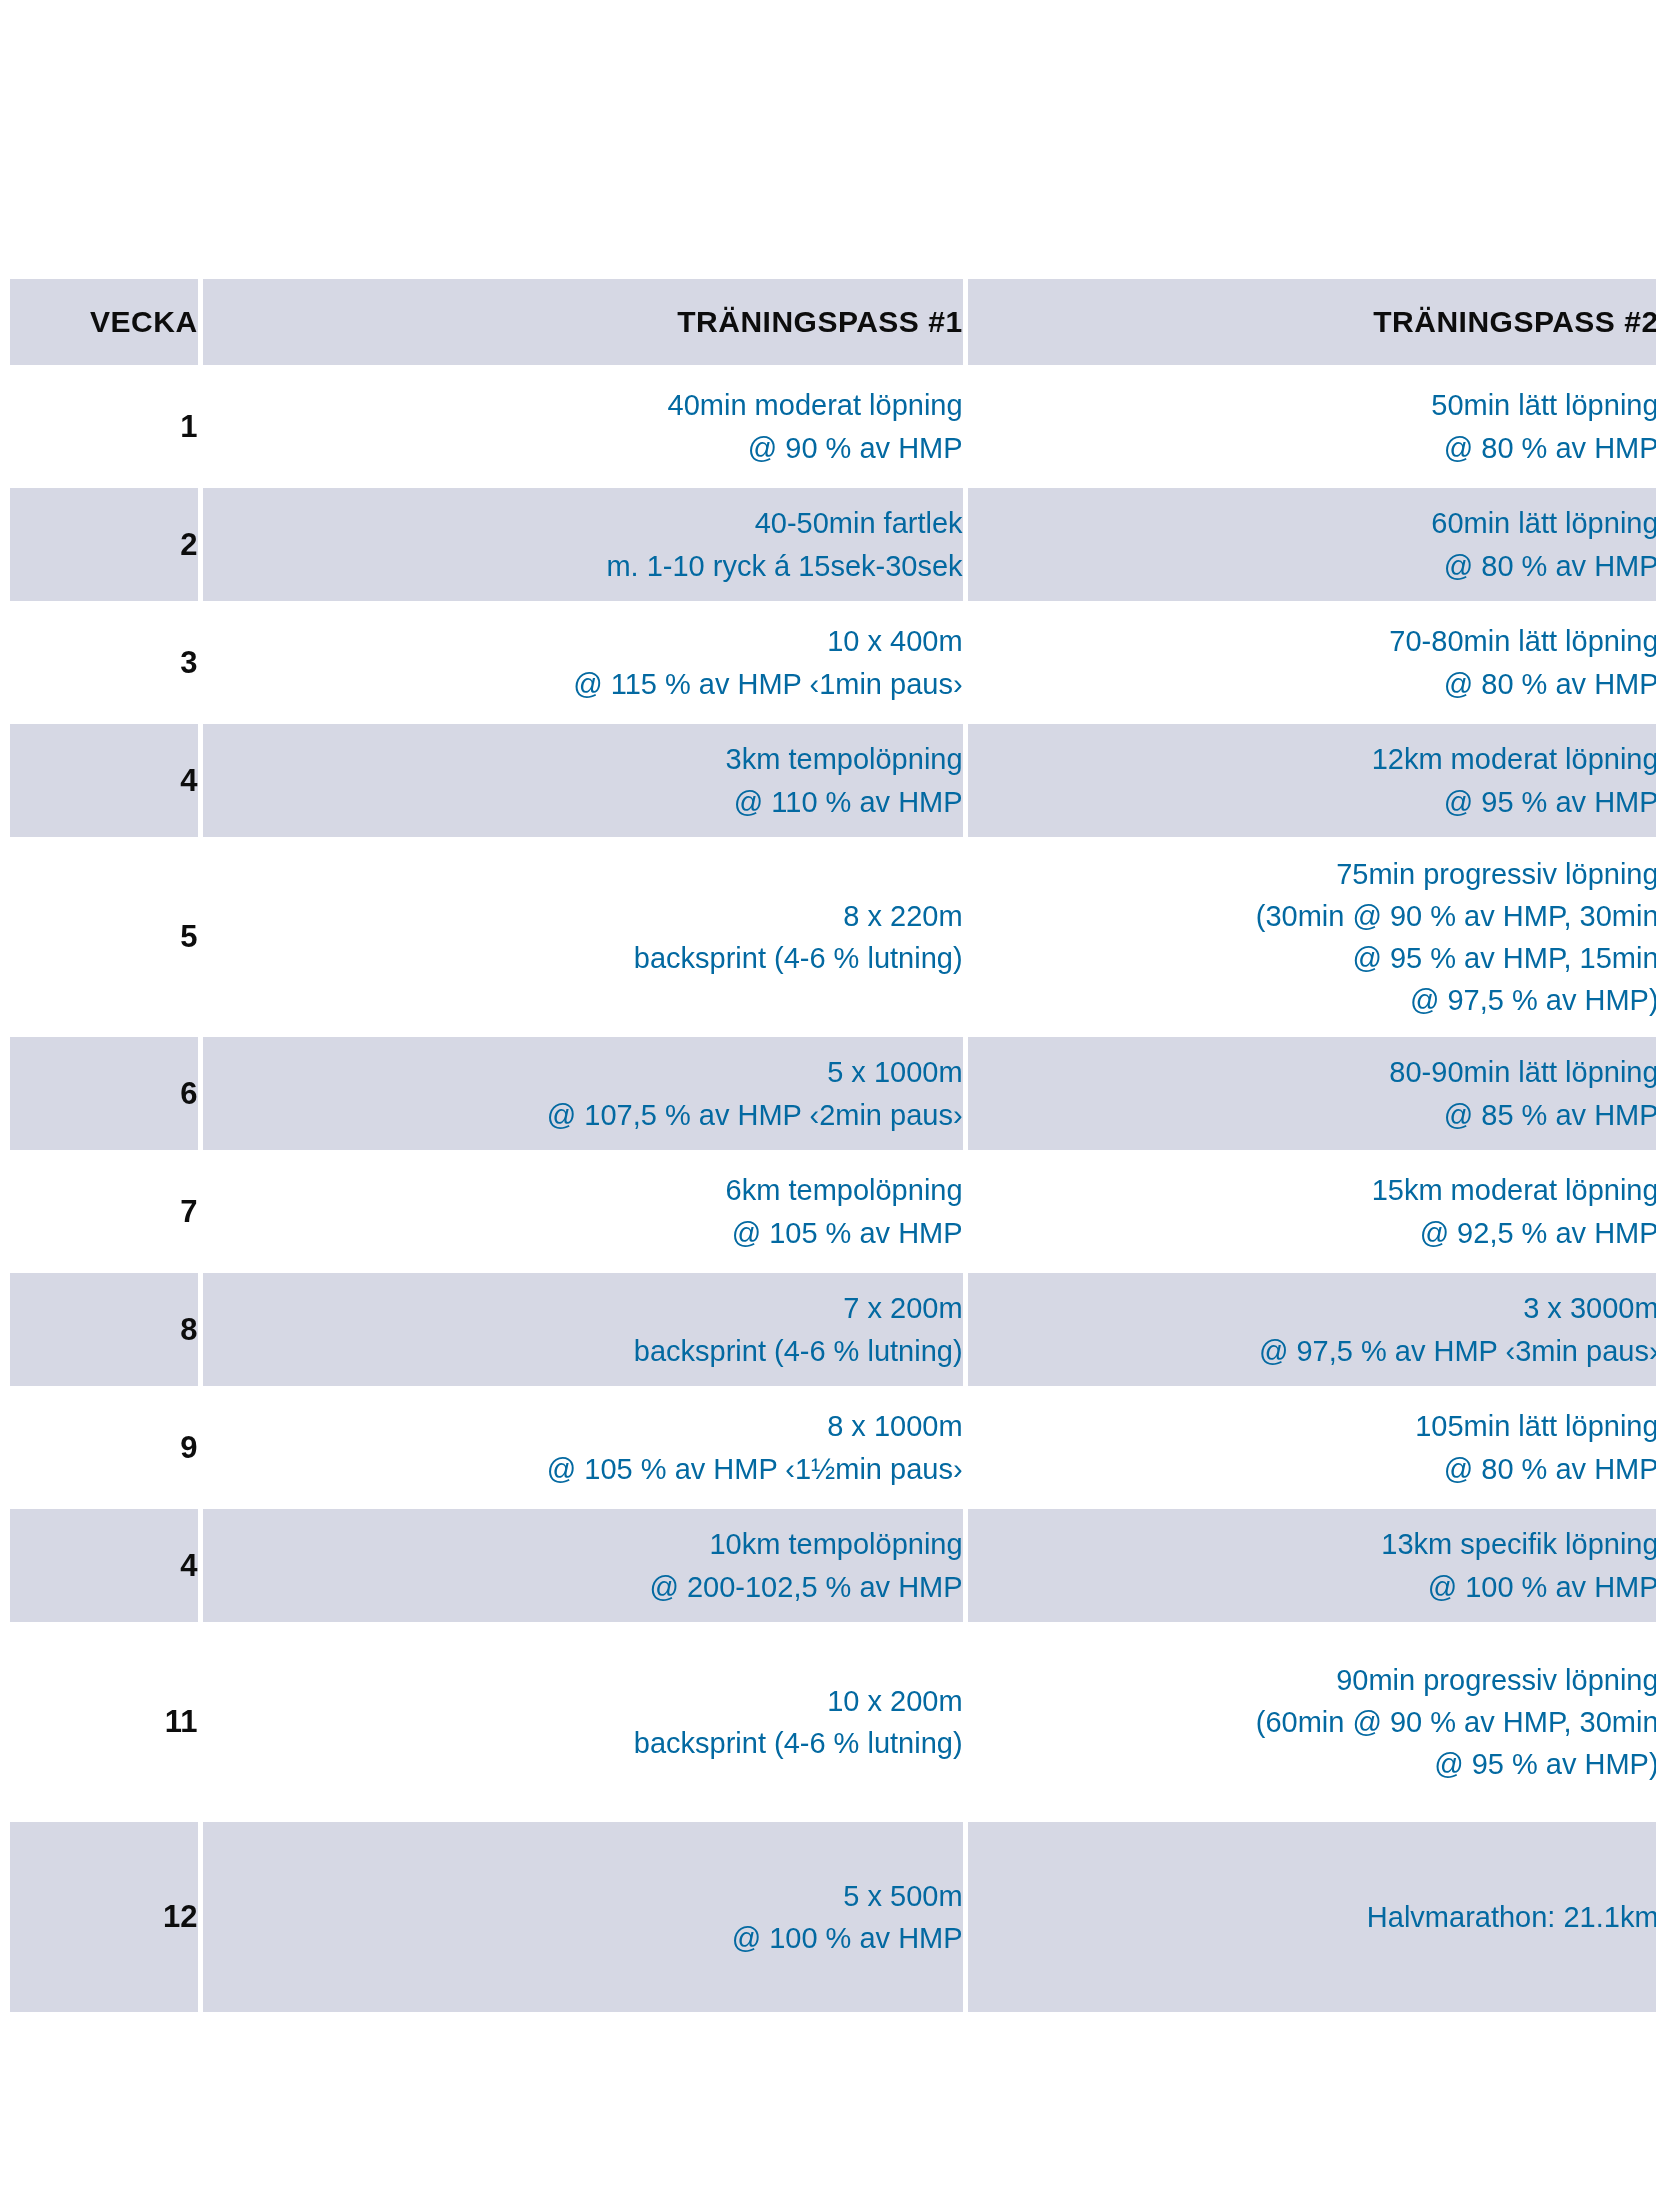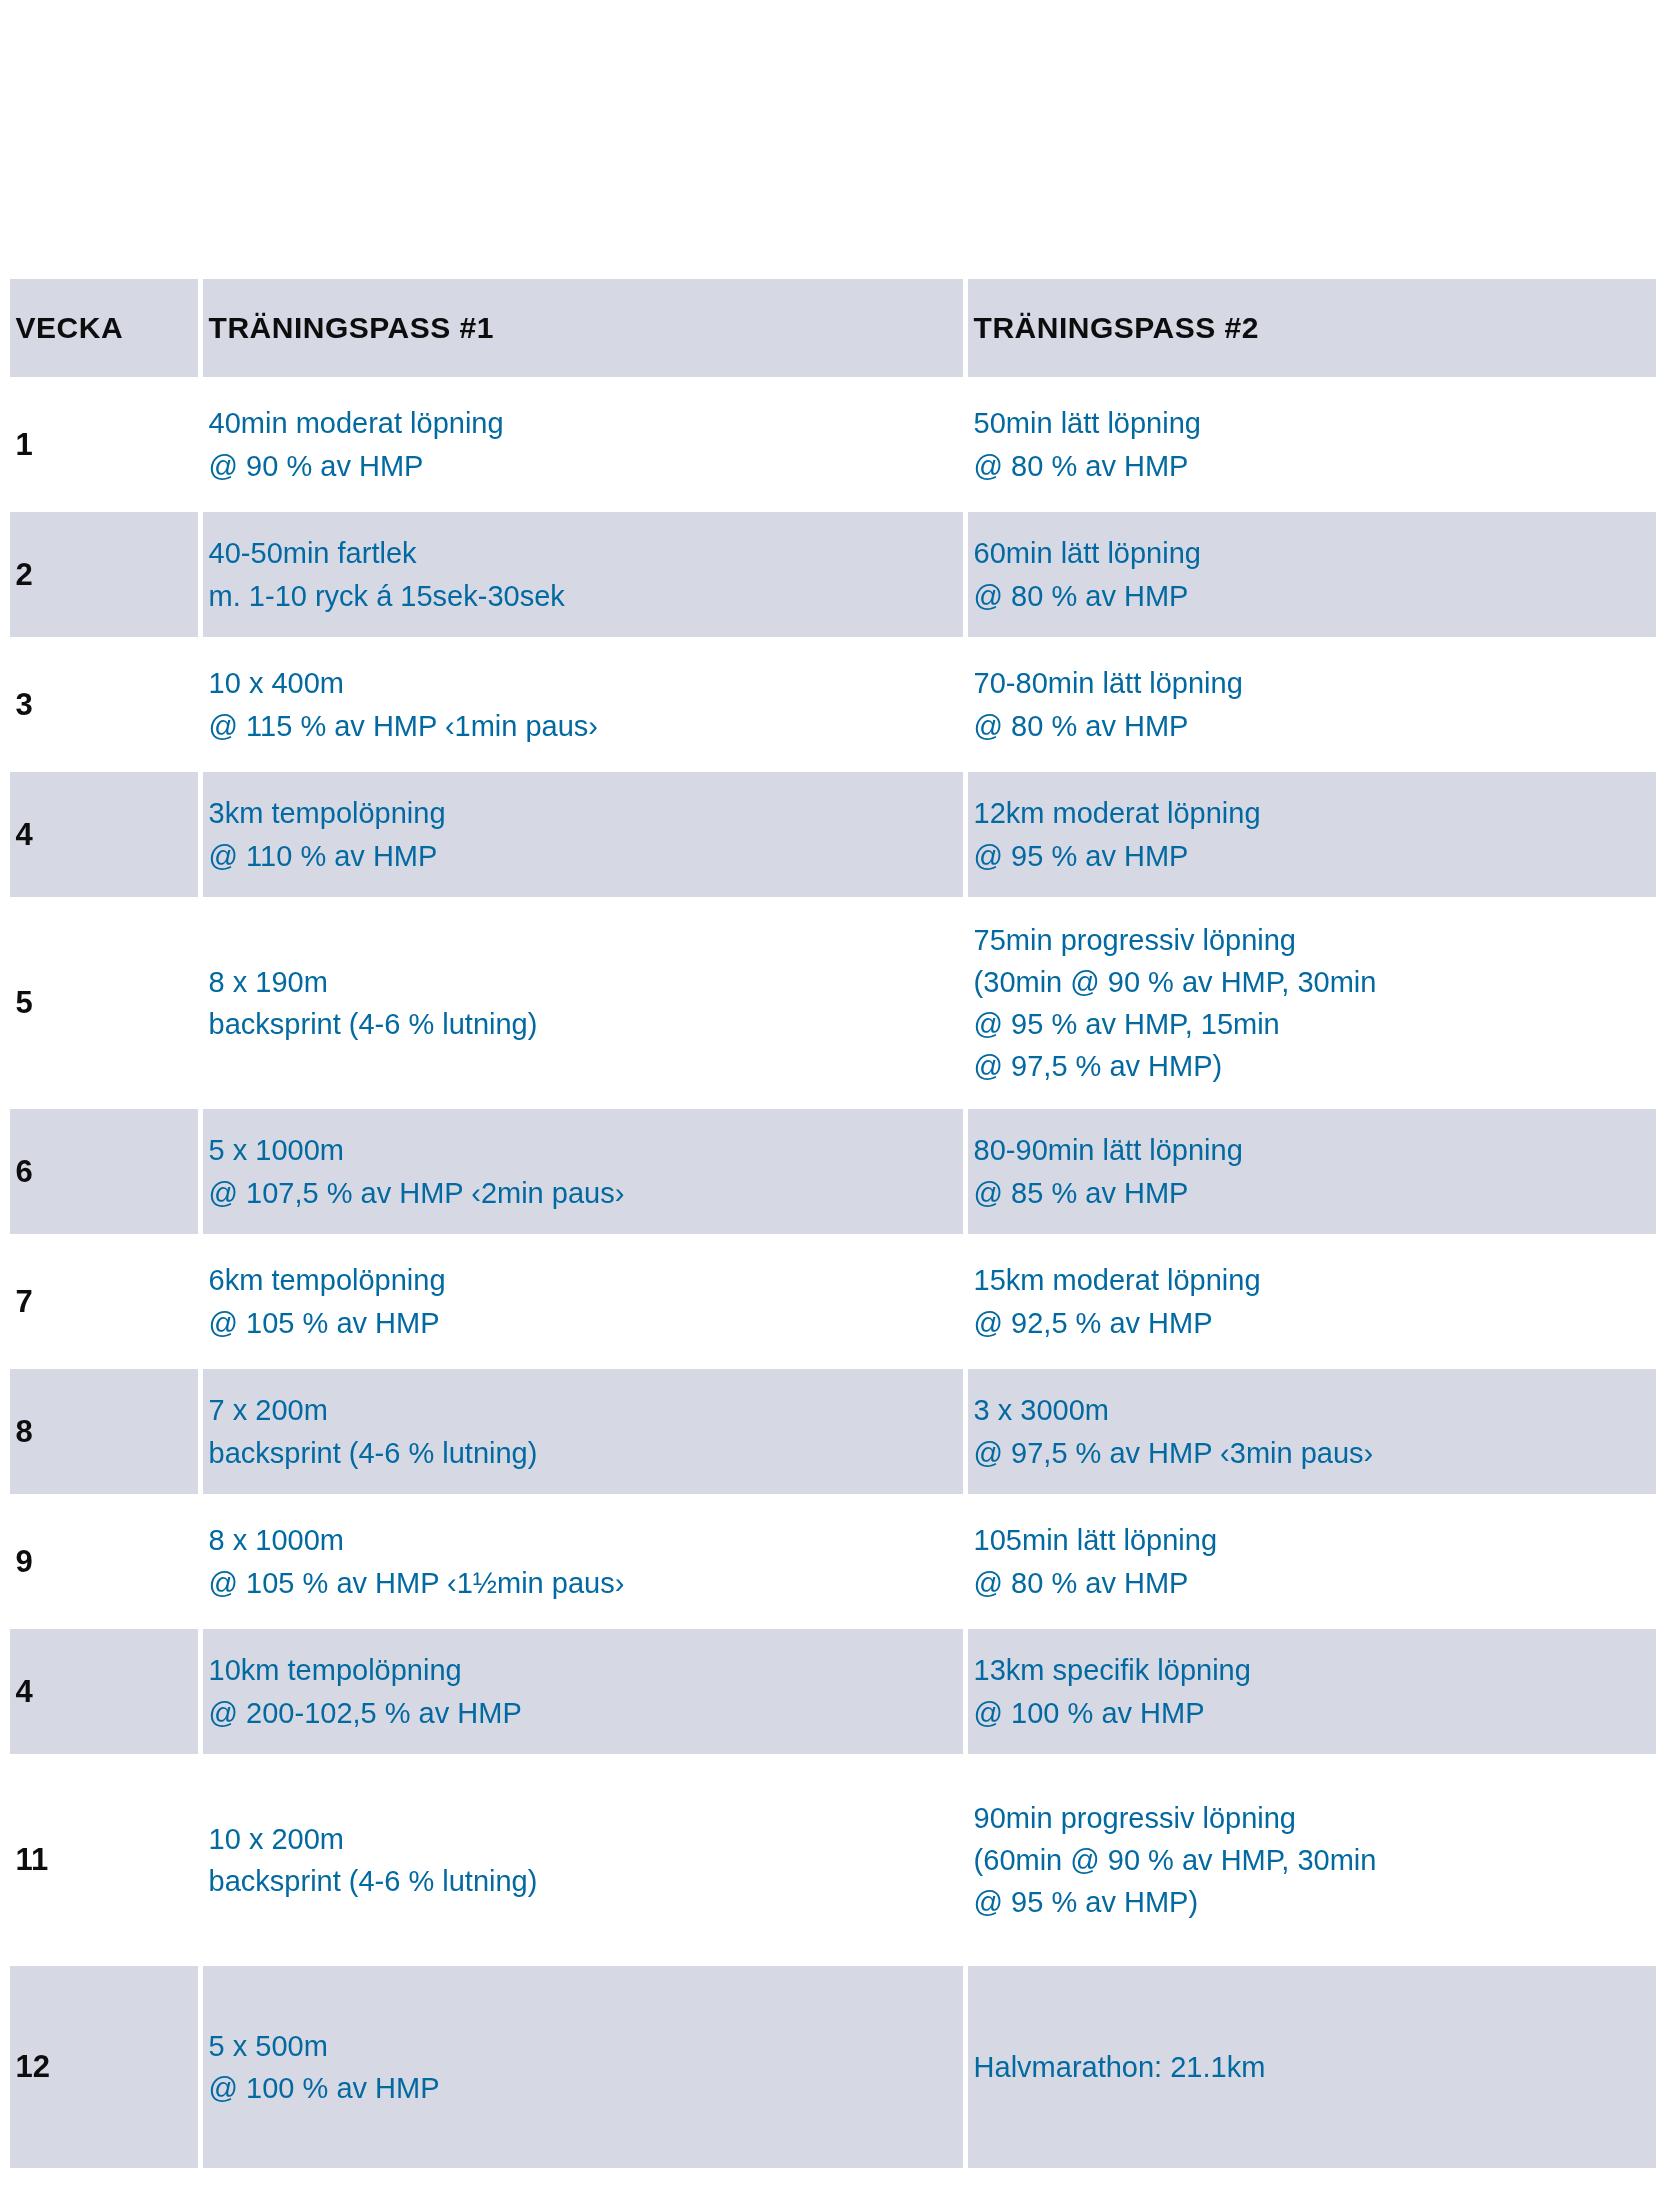--- a/index.html
+++ b/index.html
@@ -49,24 +49,24 @@
   .table {
     position: absolute;
     left: 4.6px;
     top: 274px;
     width: 1645px;
     border-collapse: separate;
     border-spacing: 5.5px 5.5px;
     table-layout: fixed;
   }
   .table td, .table th {
-    padding: 6px;
+    padding: 0;
     margin: 16px;
     vertical-align: middle;
-    text-align: left;
+    text-align: right;
     border: 0;
   }
 
   col.c-week  { width: 188px; }
   col.c-pass1 { width: 760px; }
   col.c-pass2 { width: 691px; }
 
   
   .hdr-cell {
     background: #d6d8e4;
@@ -166,21 +166,21 @@
             <span class="ln">@ 110 % av HMP</span>
           </td>
           <td class="cell">
             <span class="ln">12km moderat löpning</span>
             <span class="ln">@ 95 % av HMP</span>
           </td>
         </tr>
         <tr class="plain r-tall">
           <td class="week-cell">5</td>
           <td class="cell">
-            <span class="ln">8 x 190m</span>
+            <span class="ln">8 x 220m</span>
             <span class="ln">backsprint (4-6 % lutning)</span>
           </td>
           <td class="cell">
             <span class="ln">75min progressiv löpning</span>
             <span class="ln">(30min @ 90 % av HMP, 30min</span>
             <span class="ln">@ 95 % av HMP, 15min</span>
             <span class="ln">@ 97,5 % av HMP)</span>
           </td>
         </tr>
         <tr class="shaded r-std">

